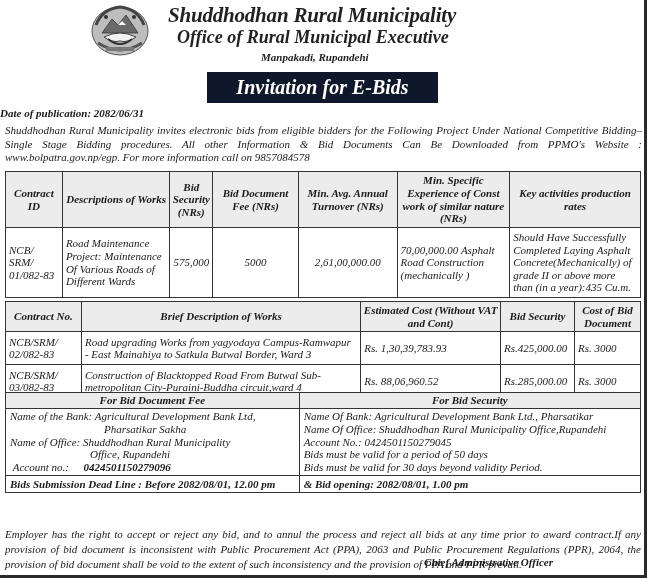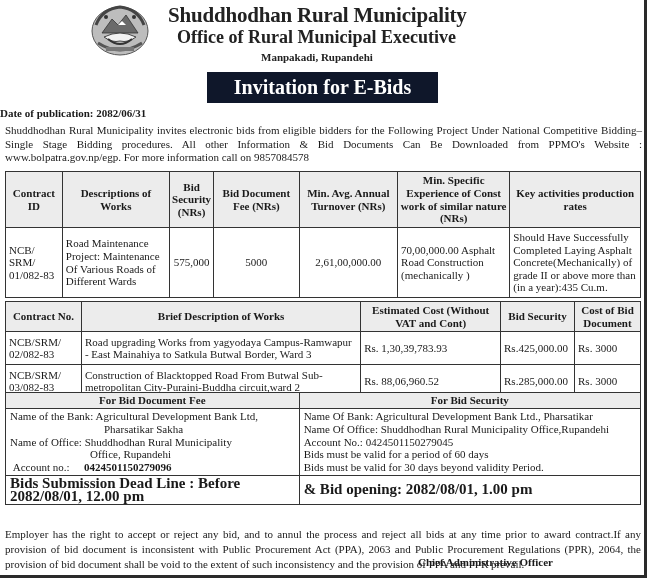--- a/index.html
+++ b/index.html
@@ -1,18 +1,18 @@
 <!DOCTYPE html>
 <html><head>
 <meta charset="utf-8">
 <style>
   * { box-sizing: border-box; margin: 0; padding: 0; }
   html, body { width: 651px; height: 578px; background: #ffffff; overflow: hidden; }
   body { font-family: "Liberation Serif", "DejaVu Serif", serif; color: #1a1a1a; position: relative; }
-  .page { position: absolute; left: 0; top: 0; width: 563px; height: 578px; }
+  .page { position: absolute; left: 0; top: 0; width: 563px; height: 578px; font-style: italic; }
   .right-rule { position: absolute; left: 644px; top: 0; width: 3px; height: 578px; background: #2a2a2a; }
   .bottom-rule { position: absolute; left: 0; top: 575px; width: 647px; height: 3px; background: #2a2a2a; }
 
   .header { position: absolute; left: 0; top: 0; width: 651px; height: 80px; }
   .emblem { position: absolute; left: 88px; top: 3px; width: 64px; height: 54px; }
   .title-main { position: absolute; left: 168px; top: 3px; font-size: 21px; font-weight: bold; letter-spacing: -0.2px; white-space: nowrap; color: #222; }
   .title-sub { position: absolute; left: 177px; top: 27px; font-size: 18px; font-weight: bold; white-space: nowrap; color: #222; }
   .title-loc { position: absolute; left: 261px; top: 51px; font-size: 11px; font-weight: bold; white-space: nowrap; color: #222; }
 
   .banner { position: absolute; left: 207px; top: 72px; width: 231px; height: 31px; background: #0f172a; color: #fff; font-size: 20px; font-weight: bold; text-align: center; line-height: 31px; }
@@ -29,21 +29,21 @@
   .t1 td { height: 70px; padding: 2px 3px; }
   .c { text-align: center; }
 
   .t2 { left: 5px; top: 301px; width: 636px; border: 1.5px solid #333; }
   .t2 th { height: 28px; }
   .t2 td { height: 33px; padding: 2px 3px; }
 
   .t3 { left: 5px; top: 392px; width: 636px; border: 1.5px solid #333; }
   .t3 th { height: 16px; padding: 1px 2px; }
   .t3 td { padding: 1px 4px; vertical-align: top; line-height: 12.8px; }
-  .t3 .deadline { font-weight: bold; height: 17px; vertical-align: middle; font-size: 15px; }
+  .t3 .deadline { font-weight: bold; height: 17px; vertical-align: middle; font-size: 11px; }
   .indent1 { padding-left: 94px; }
   .indent2 { padding-left: 80px; }
   .bold { font-weight: bold; padding-left: 9px; }
 
   .footer { position: absolute; left: 5px; top: 515px; width: 636px; font-size: 11px; line-height: 15px; text-align: justify; margin-top: 12px; }
   .signature { position: absolute; right: 10px; top: 556px; font-size: 11px; font-weight: bold; white-space: nowrap; }
 </style>
 </head>
 <body>
 
@@ -125,21 +125,21 @@
     </tr>
     <tr>
       <td>NCB/SRM/ 02/082-83</td>
       <td>Road upgrading Works from yagyodaya Campus-Ramwapur - East Mainahiya to Satkula Butwal Border, Ward 3</td>
       <td>Rs.  1,30,39,783.93</td>
       <td>Rs.425,000.00</td>
       <td>Rs. 3000</td>
     </tr>
     <tr>
       <td>NCB/SRM/ 03/082-83</td>
-      <td>Construction of Blacktopped Road From Butwal Sub-metropolitan City-Puraini-Buddha circuit,ward 2</td>
+      <td>Construction of Blacktopped Road From Butwal Sub-metropolitan City-Puraini-Buddha circuit,ward 4</td>
       <td>Rs.  88,06,960.52</td>
       <td>Rs.285,000.00</td>
       <td>Rs. 3000</td>
     </tr>
   </tbody>
     </table>
 
   <table class="t3">
     <colgroup>
       <col style="width:294px">
@@ -155,21 +155,21 @@
         <div>Name of the Bank: Agricultural Development Bank Ltd,</div>
         <div class="indent1">Pharsatikar Sakha</div>
         <div>Name of Office: Shuddhodhan Rural Municipality</div>
         <div class="indent2">Office, Rupandehi</div>
         <div>&nbsp;<span>Account no.:</span>&nbsp; <span class="bold">0424501150279096</span></div>
       </td>
       <td>
         <div>Name Of Bank: Agricultural Development Bank Ltd., Pharsatikar</div>
         <div>Name Of Office: Shuddhodhan Rural Municipality Office,Rupandehi</div>
         <div>Account No.: 0424501150279045</div>
-        <div>Bids must be valid for a period of 60 days</div>
+        <div>Bids must be valid for a period of 50 days</div>
         <div>Bids must be valid for 30 days beyond validity Period.</div>
       </td>
     </tr>
     <tr>
       <td class="deadline">Bids Submission Dead Line : Before 2082/08/01, 12.00 pm</td>
       <td class="deadline">&amp; Bid opening: 2082/08/01, 1.00 pm</td>
     </tr>
   </tbody>
     </table>
 

